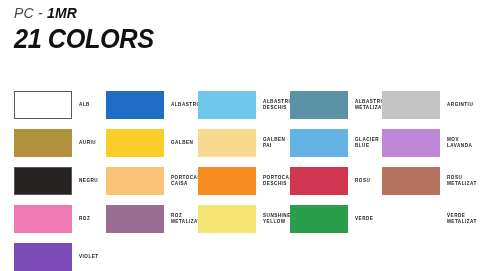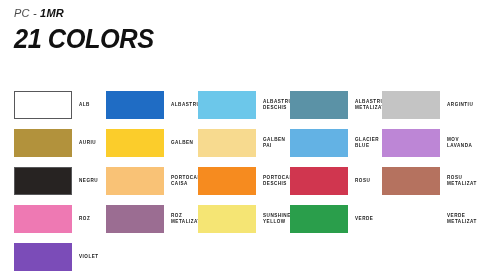--- a/index.html
+++ b/index.html
@@ -19,21 +19,21 @@
     height: 271px;
     background: #ffffff;
     box-sizing: border-box;
   }
   .header {
     position: absolute;
     left: 14px;
     top: 8px;
   }
   .subtitle {
-    font-size: 11px;
+    font-size: 14px;
     font-style: italic;
     letter-spacing: 0.2px;
     color: #2a2a2a;
     white-space: nowrap;
     line-height: 11px;
   }
   .subtitle .sub-light {
     font-weight: 400;
     color: #4a4a4a;
   }

